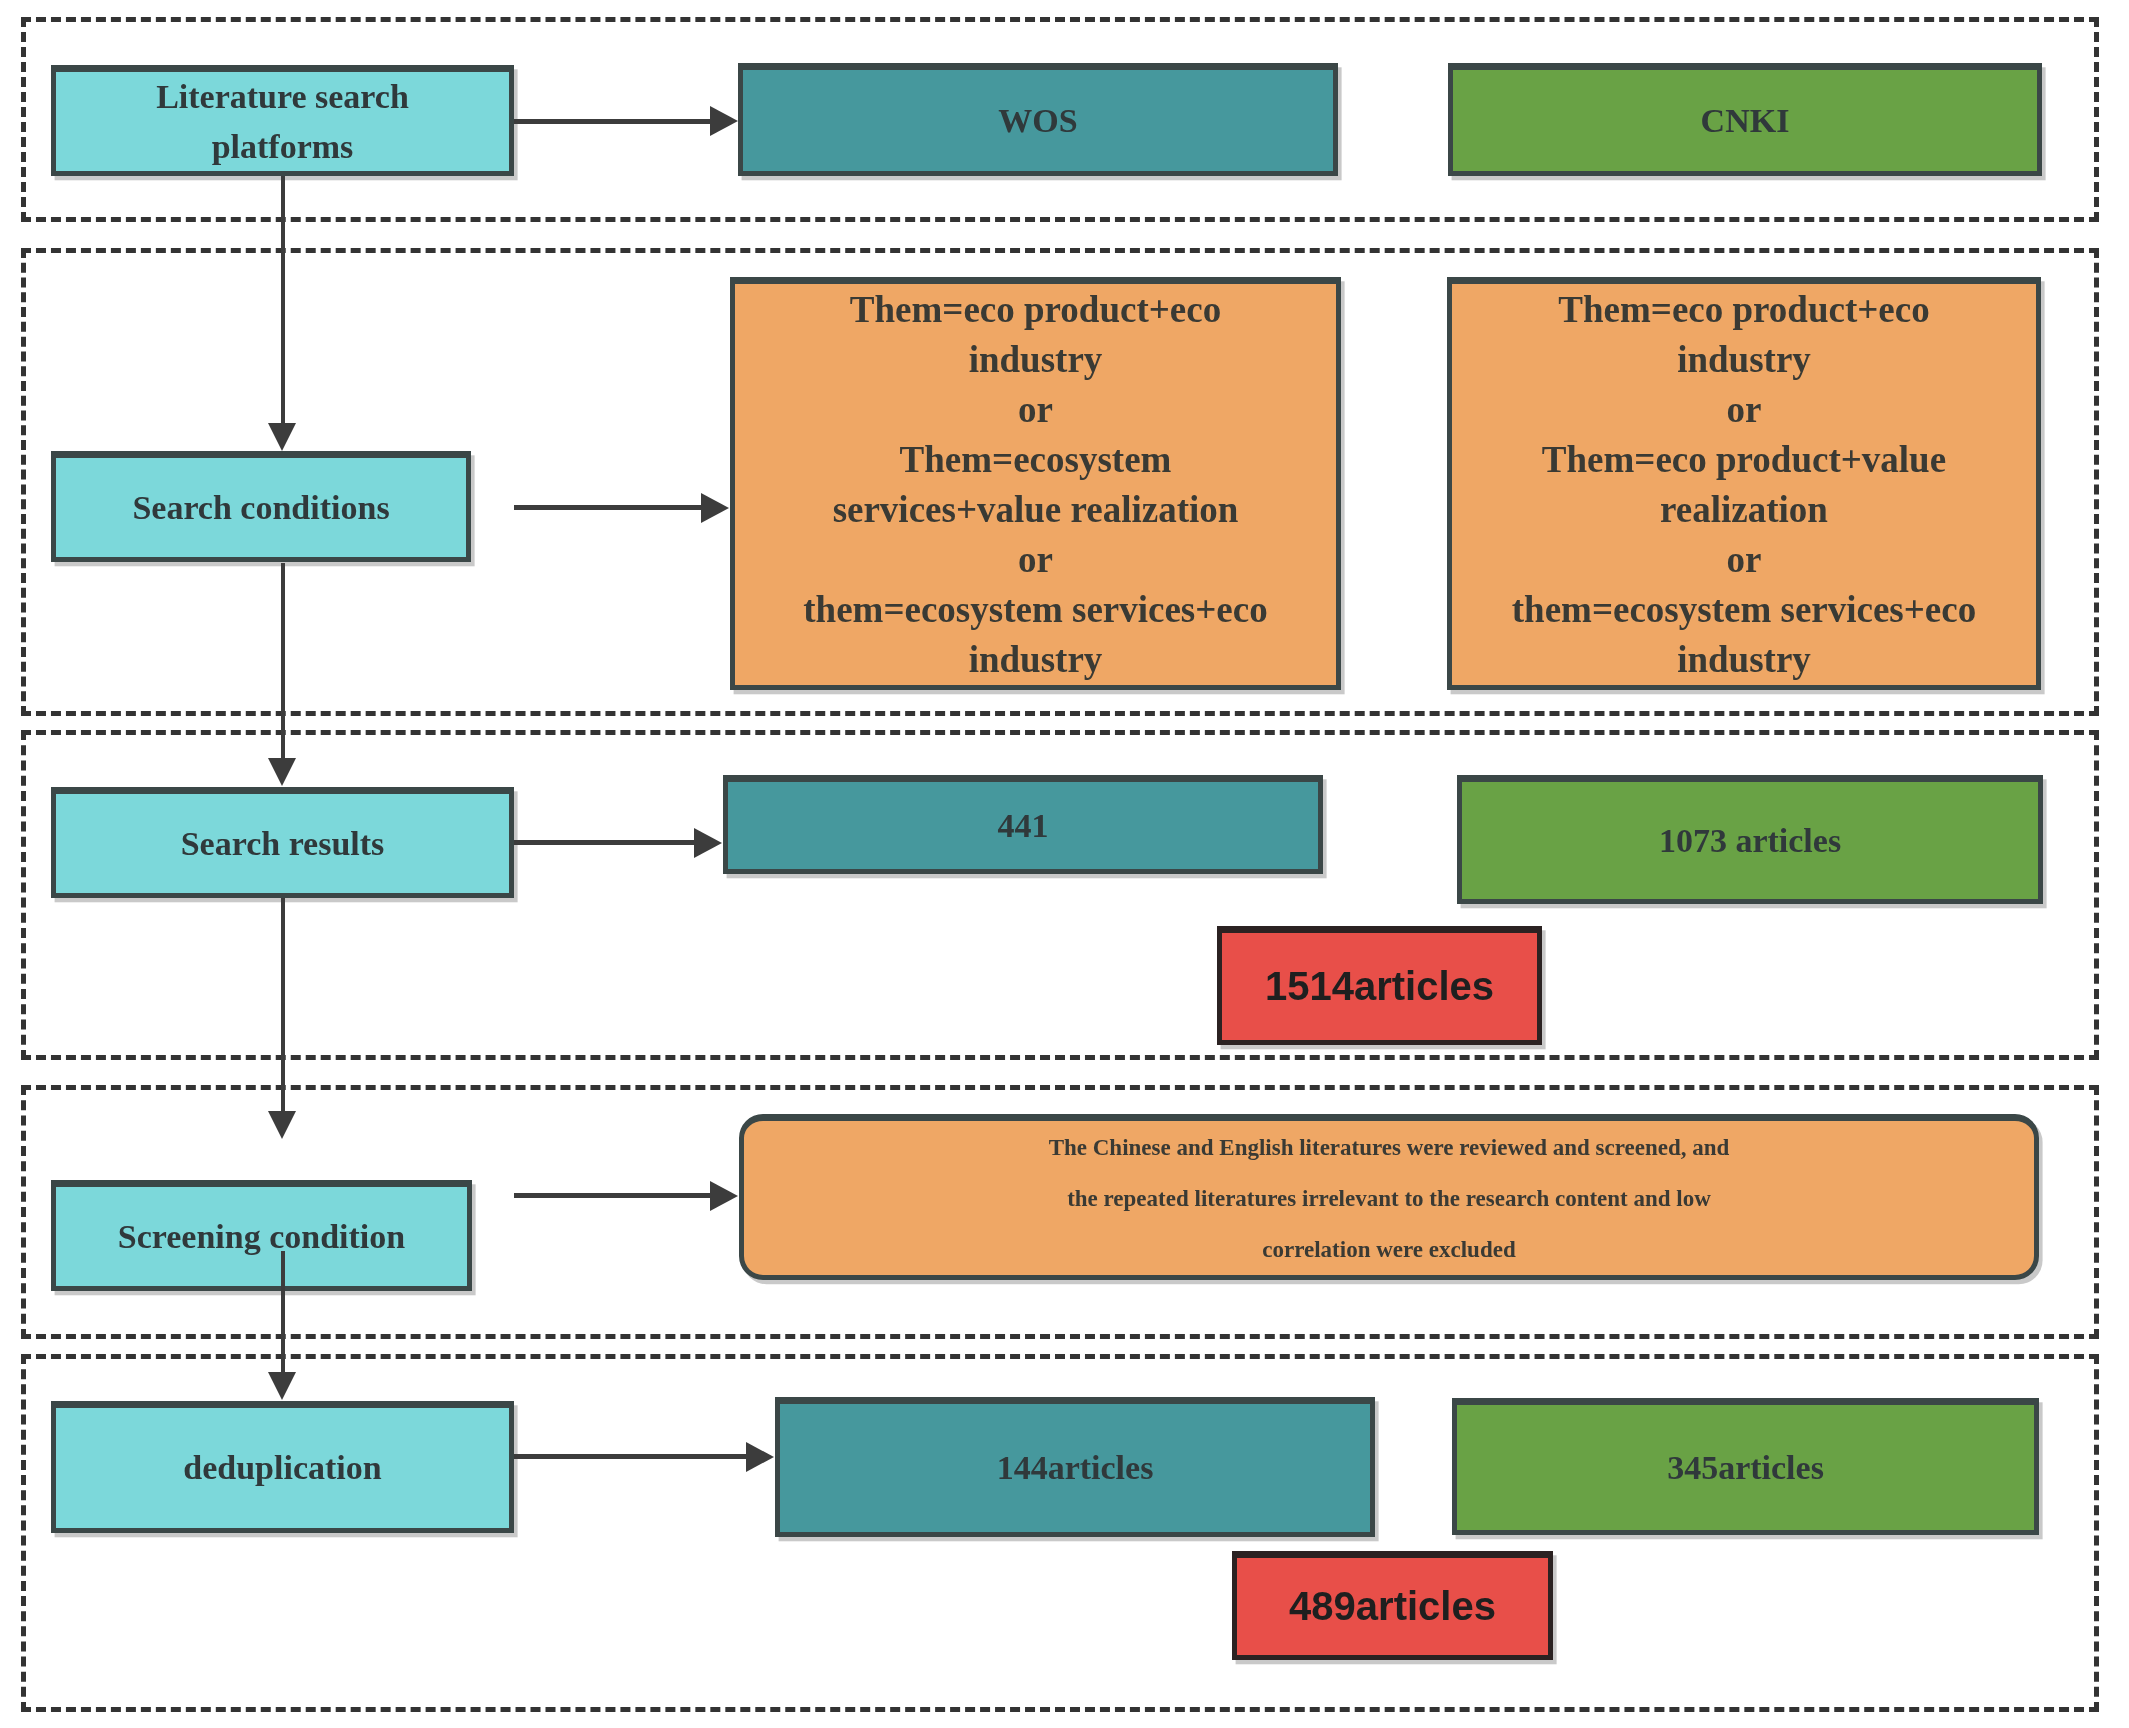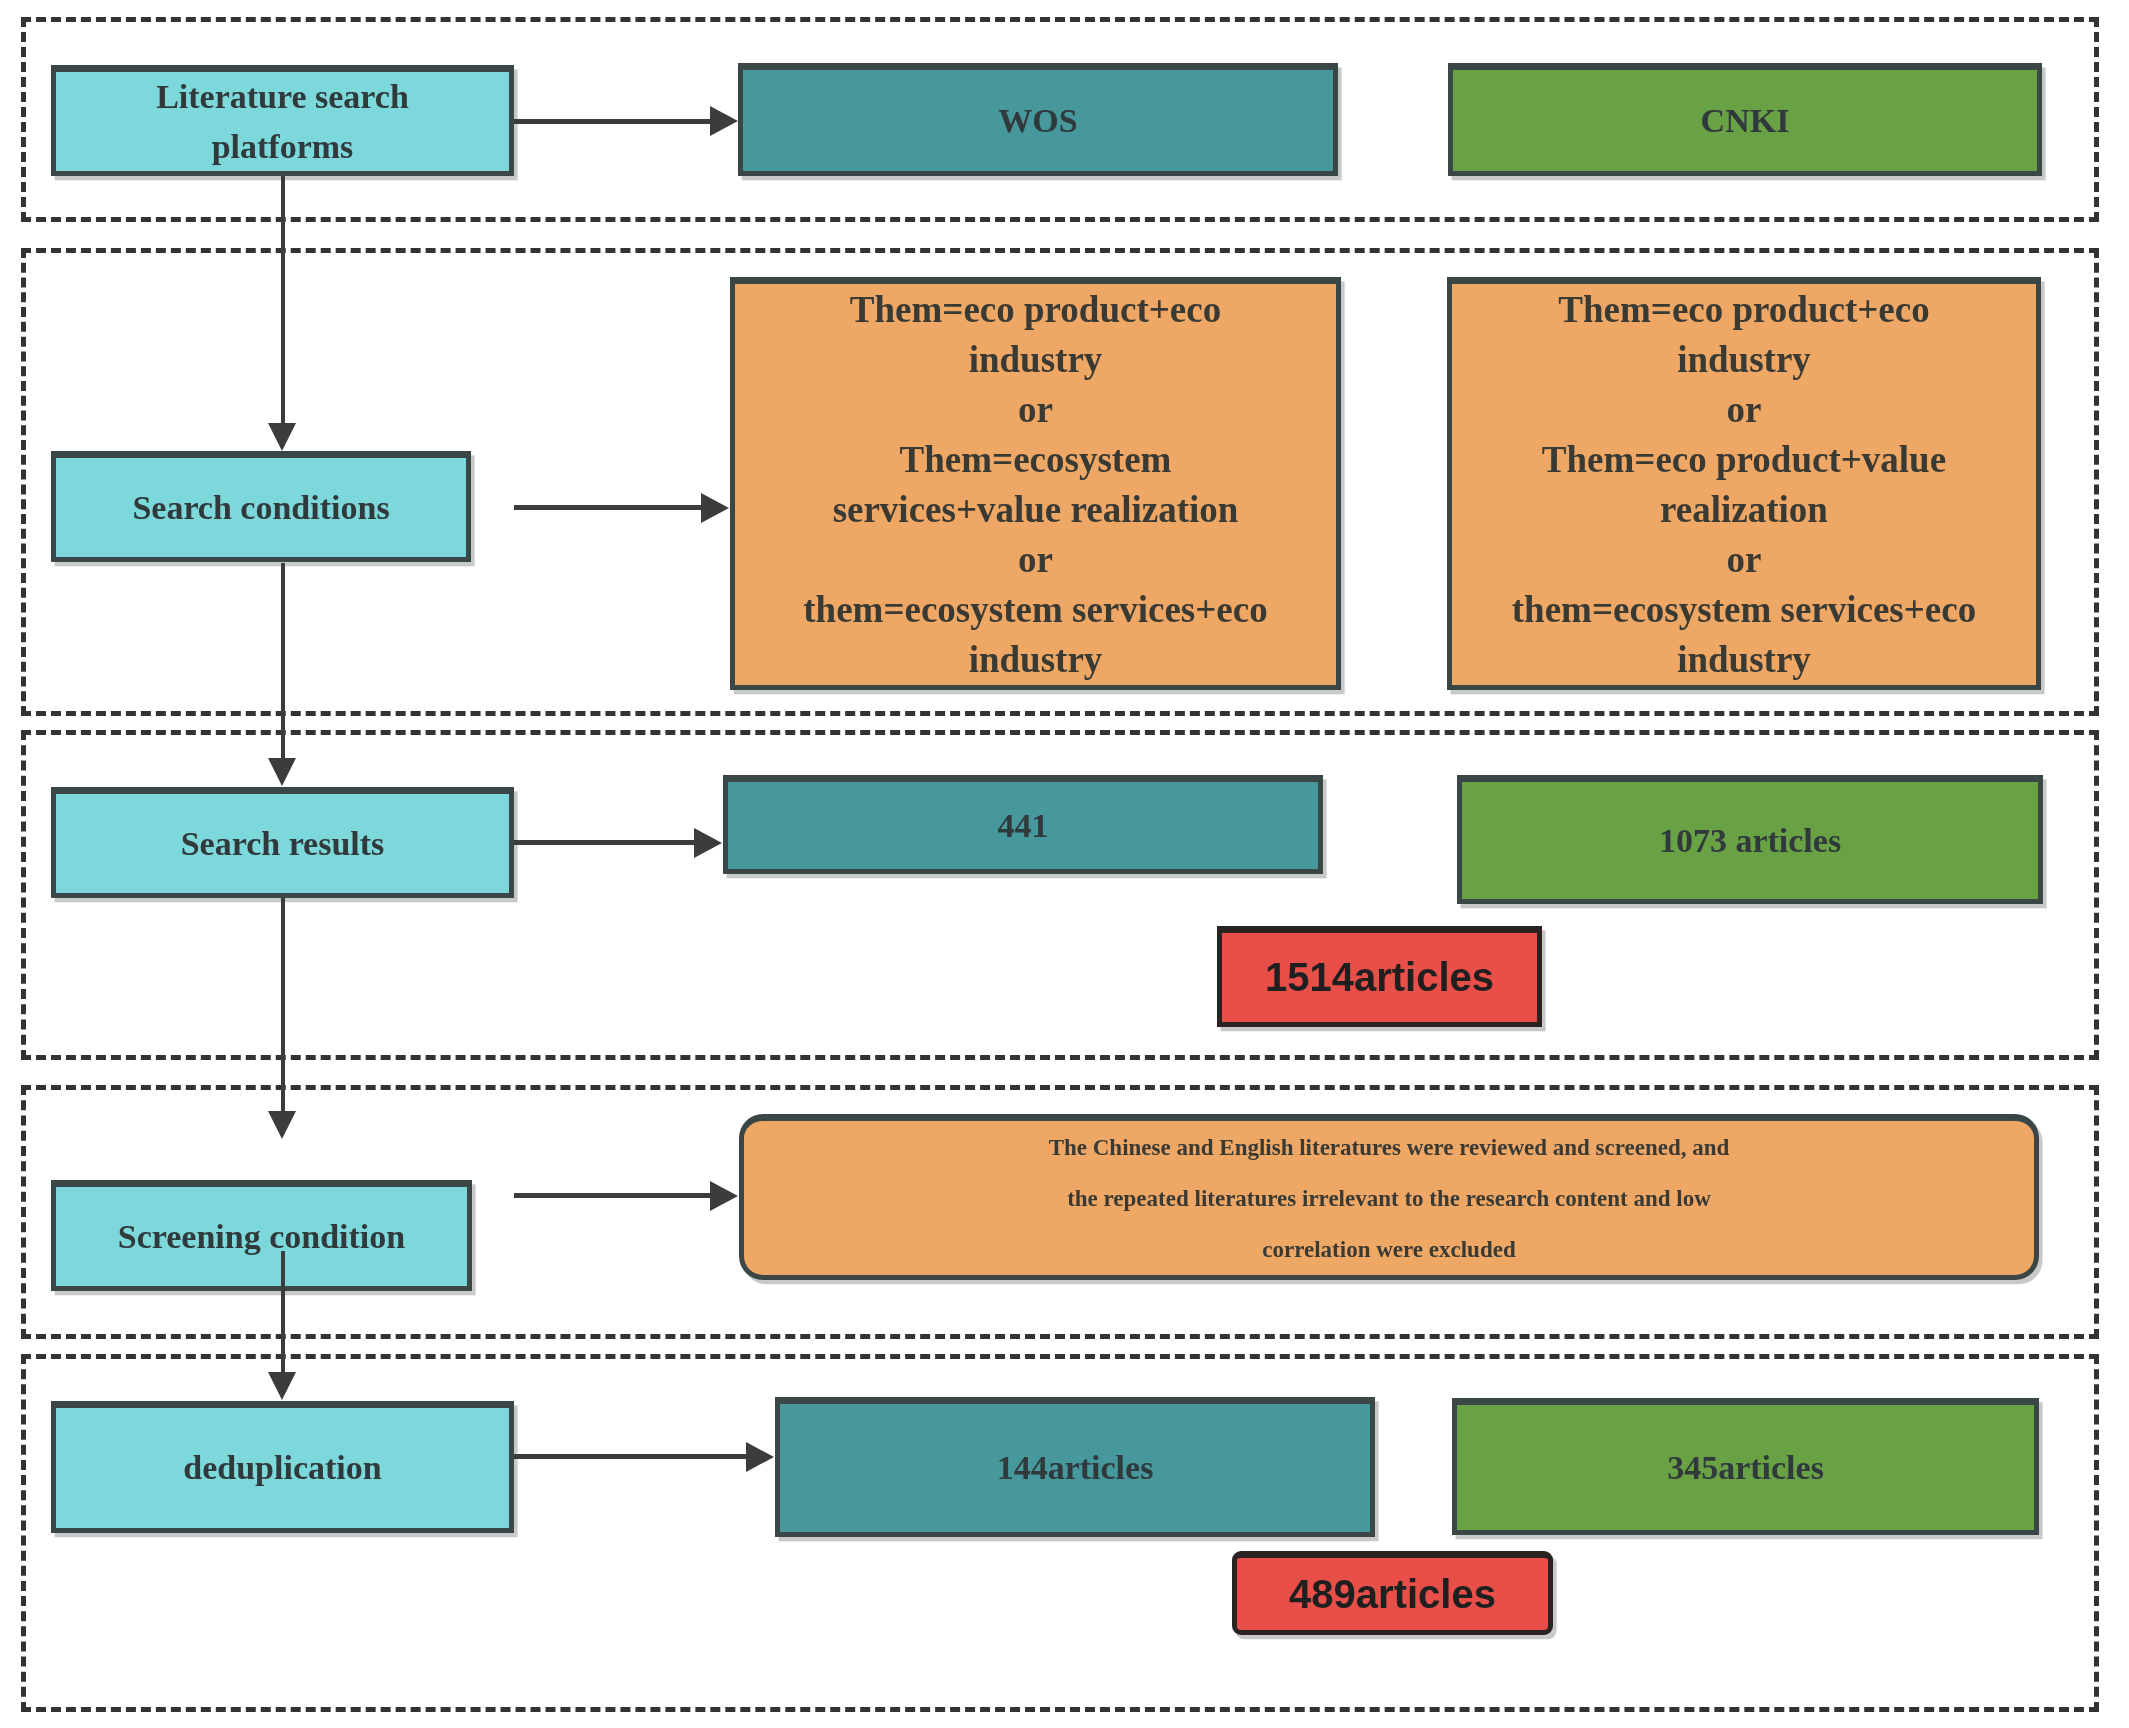--- a/index.html
+++ b/index.html
@@ -44,27 +44,27 @@
   .b5{left:51px;top:1401px;width:463px;height:132px;}
 
   .wos1{left:738px;top:63px;width:600px;height:113px;}
   .cnki1{left:1448px;top:63px;width:594px;height:113px;}
 
   .o1{left:730px;top:277px;width:611px;height:413px;}
   .o2{left:1447px;top:277px;width:594px;height:413px;}
 
   .t441{left:723px;top:775px;width:600px;height:99px;}
   .g1073{left:1457px;top:775px;width:586px;height:129px;}
-  .r1514{left:1217px;top:926px;width:325px;height:101px;}
+  .r1514{left:1217px;top:926px;width:325px;height:119px;}
 
   .o4{left:739px;top:1114px;width:1300px;height:166px;border-radius:24px;font-size:23px;line-height:51px;}
 
   .t144{left:775px;top:1397px;width:600px;height:140px;}
   .g345{left:1452px;top:1398px;width:587px;height:137px;}
-  .r489{left:1232px;top:1551px;width:321px;height:84px;border-radius:9px;}
+  .r489{left:1232px;top:1551px;width:321px;height:109px;}
 
   
   .vline{position:absolute;width:4.3px;background:#3c3c3c;left:281px;}
   .v1{top:176px;height:249px;}
   .v2{top:563px;height:198px;}
   .v3{top:898px;height:216px;}
   .v4{top:1251px;height:124px;}
   .hline{position:absolute;height:5px;background:#3c3c3c;}
   .h1{left:514px;top:119px;width:198px;}
   .h2{left:514px;top:505px;width:190px;}

